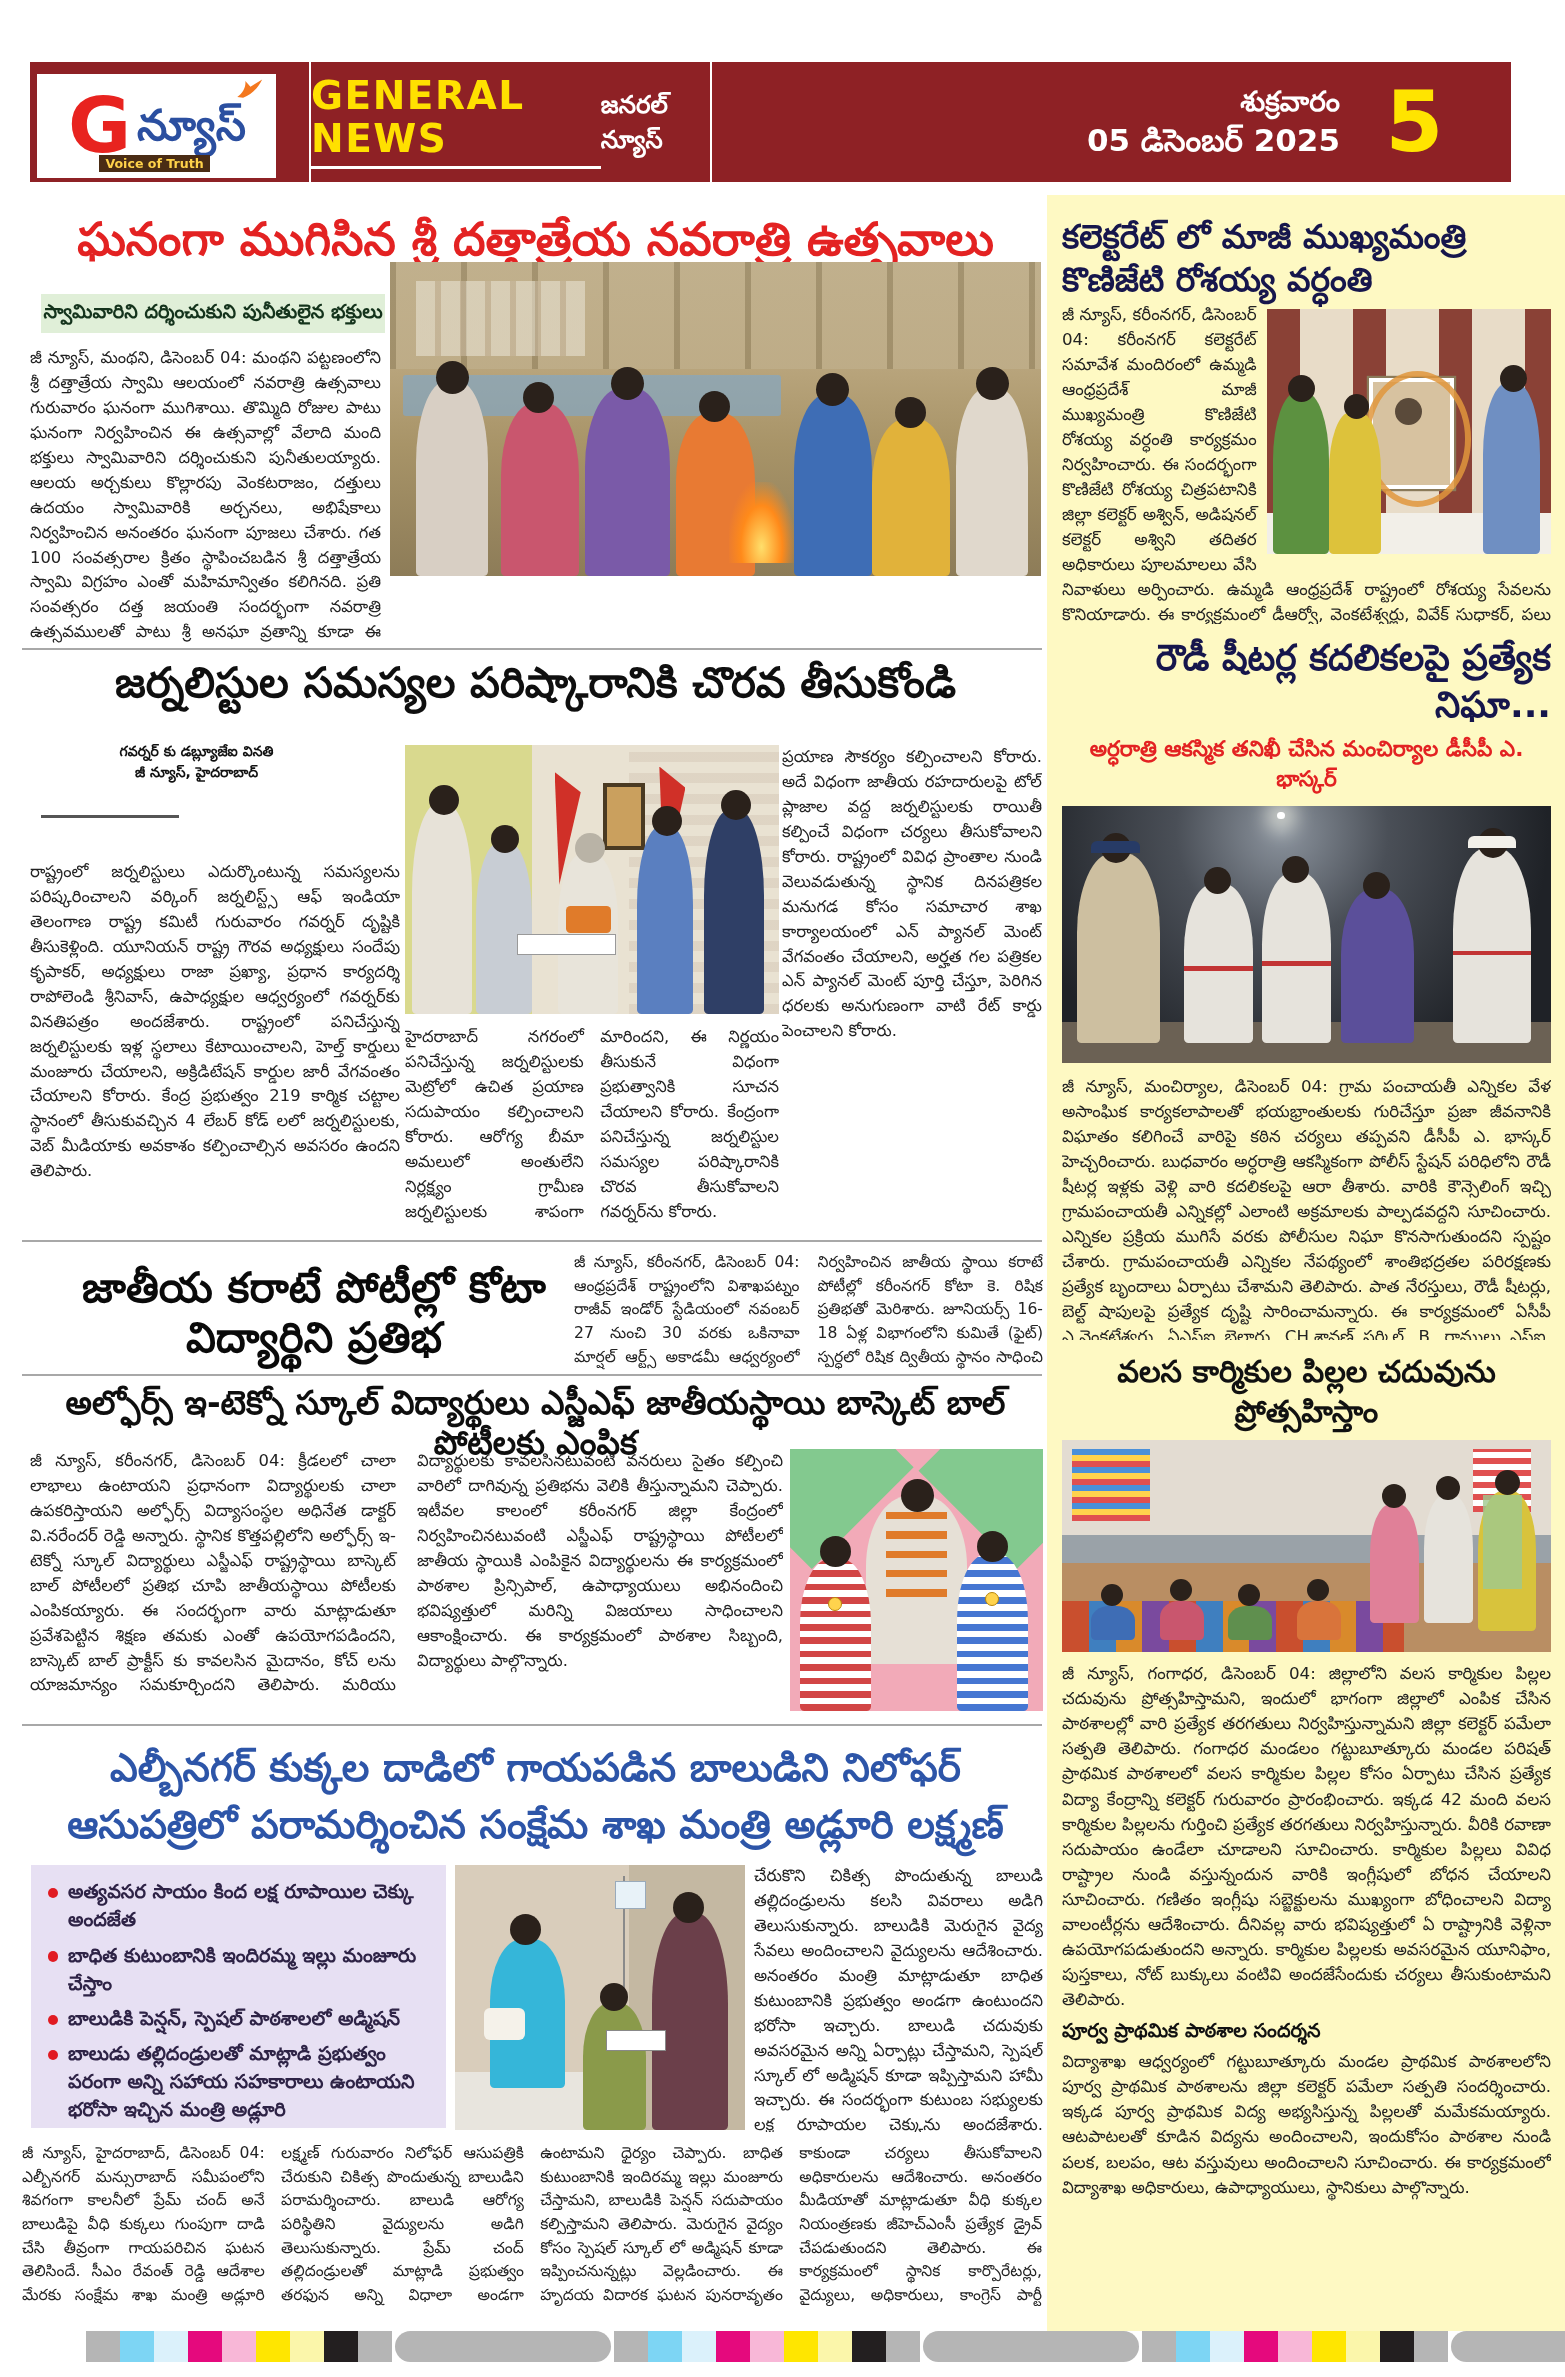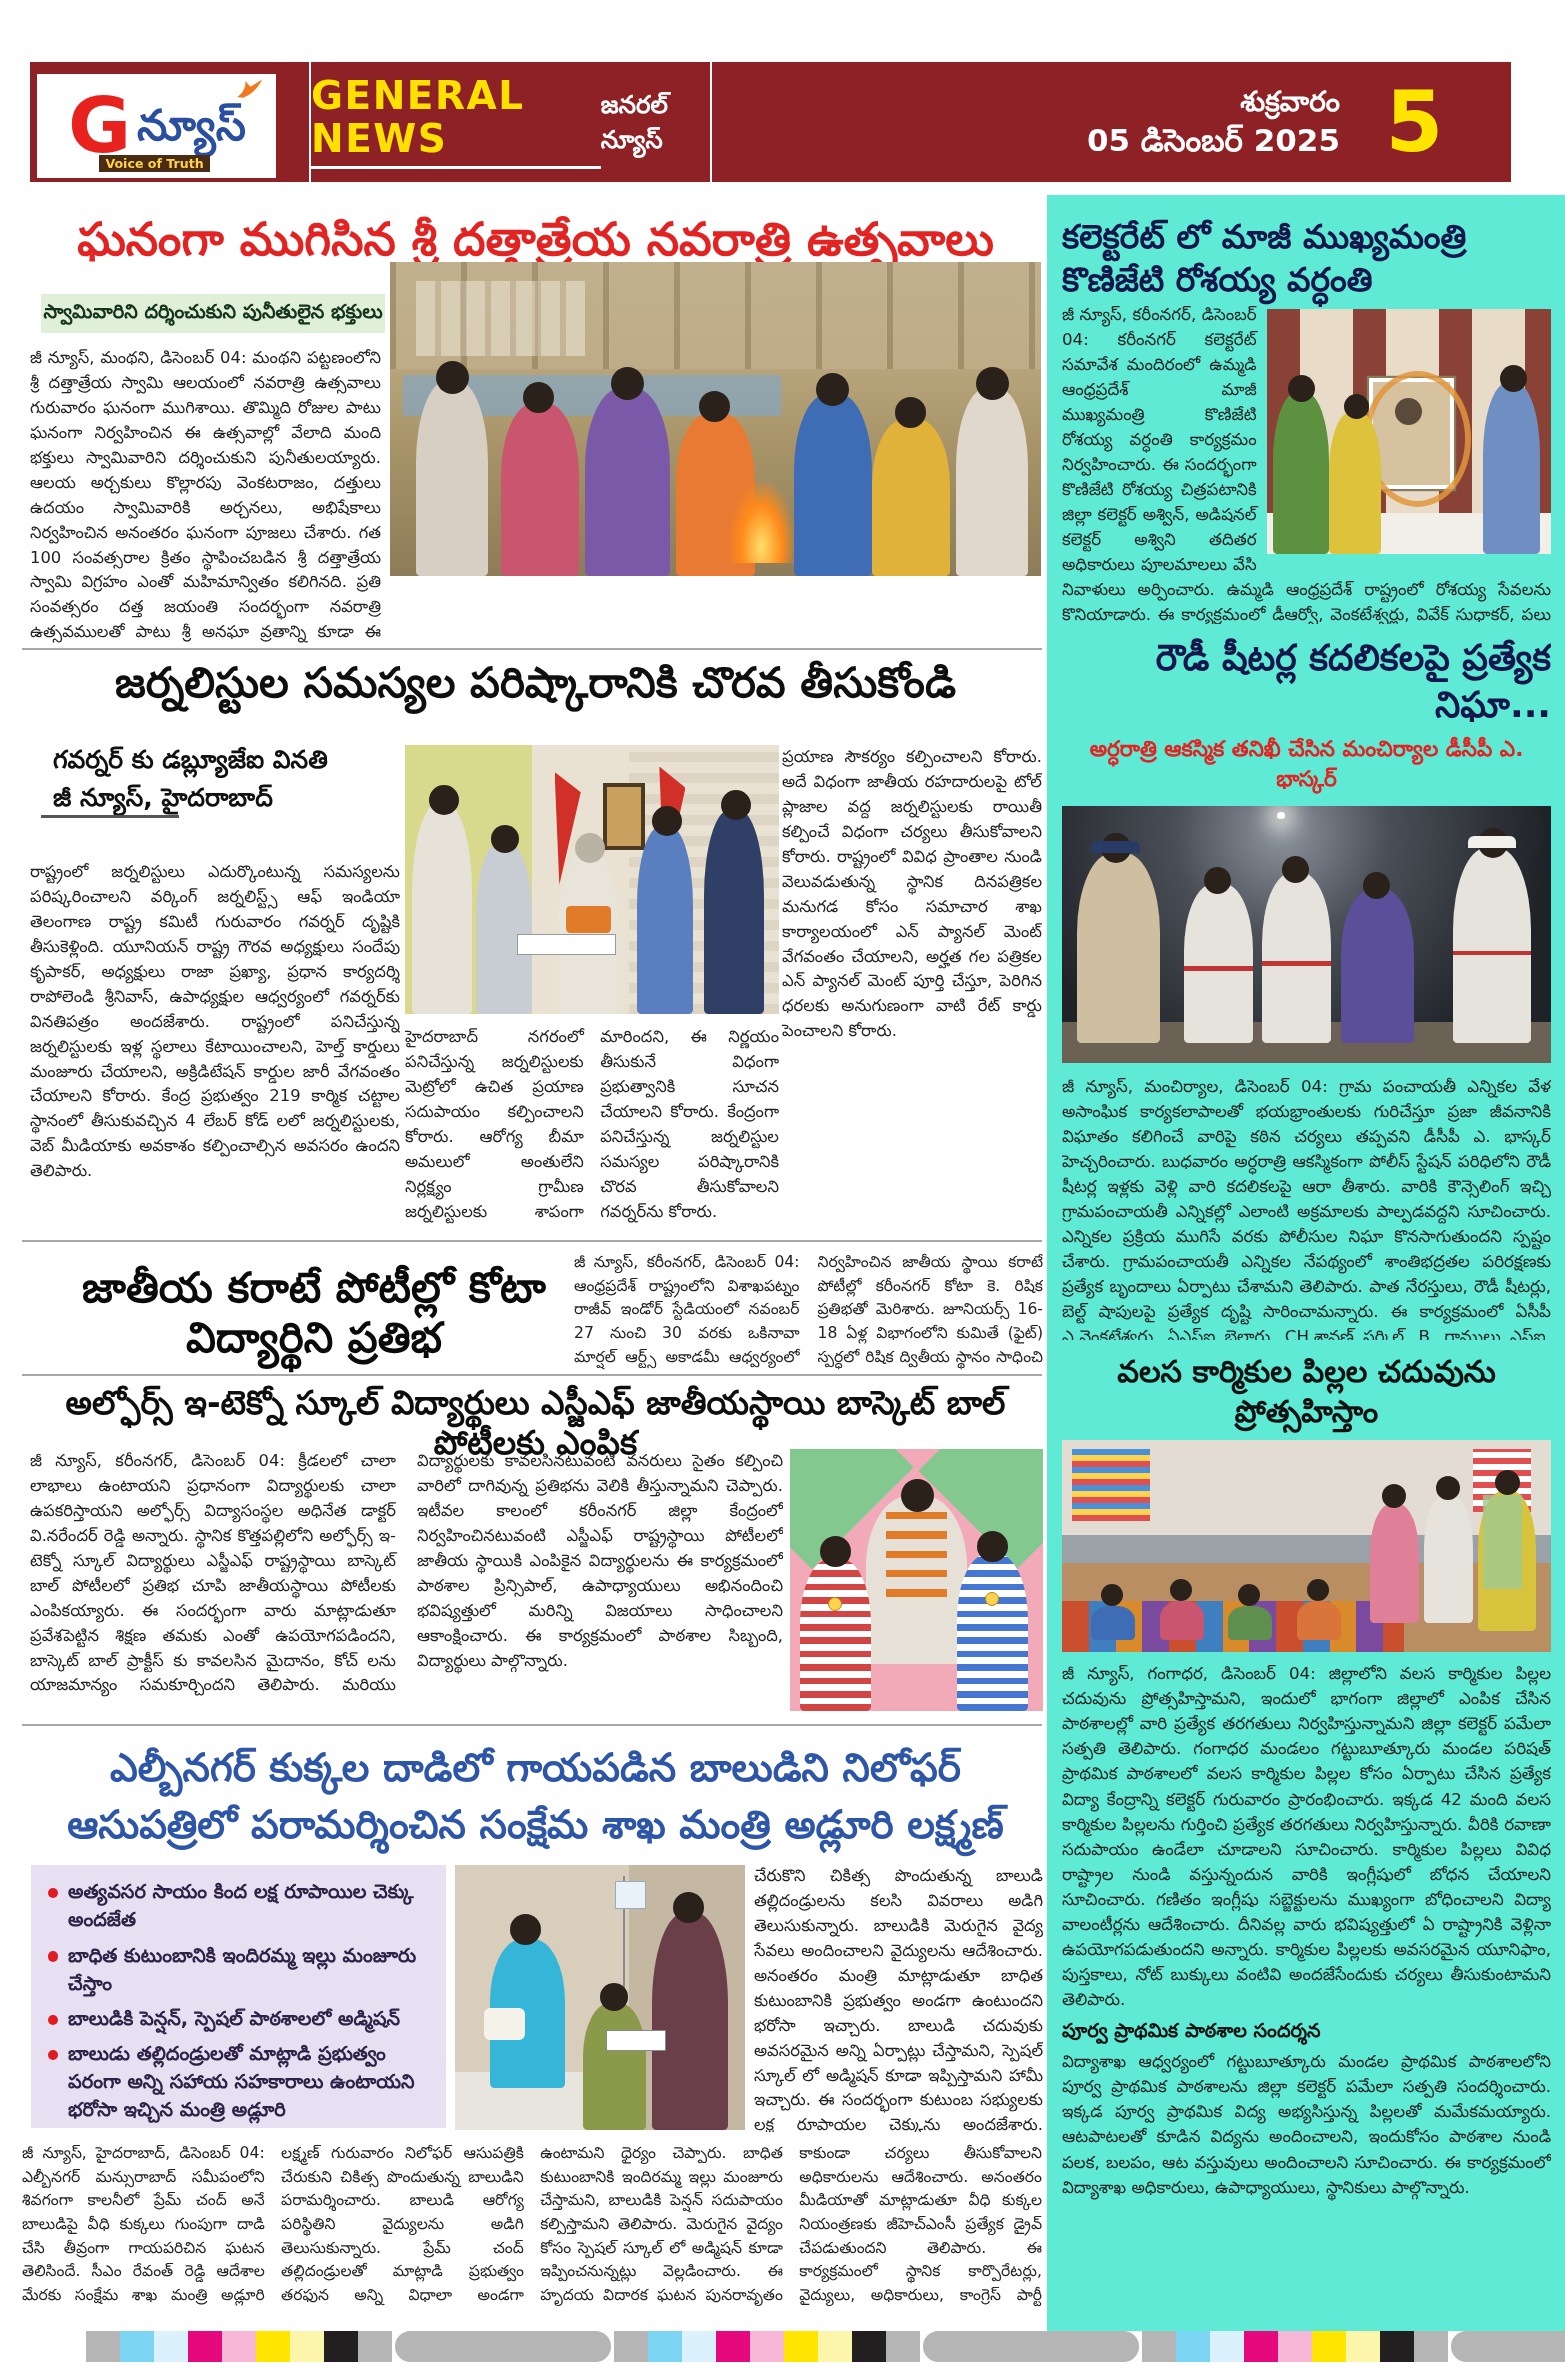--- a/index.html
+++ b/index.html
@@ -33,21 +33,21 @@
   .phead{position:absolute;border-radius:50%;background:#2a211b;}
 
   
   .hl-red{position:absolute;left:30px;top:214px;width:1011px;text-align:center;color:#e32222;font-size:46px;font-weight:800;line-height:1.1;}
   .green-box{position:absolute;left:41px;top:294px;width:344px;height:39px;background:#e0efd8;display:flex;align-items:center;justify-content:center;font-size:19.3px;font-weight:700;color:#14331c;}
   .a1-body{position:absolute;left:30px;top:346px;width:351px;height:303px;font-size:16.4px;}
   .a1-caption{position:absolute;left:390px;top:582px;width:651px;column-count:2;column-gap:19.3px;font-size:17px;font-weight:600;color:#111;line-height:1.45;text-align:justify;}
 
   
   .hl-black{position:absolute;left:30px;top:660px;width:1011px;text-align:center;color:#0f0f0f;font-size:42px;font-weight:800;line-height:1.1;}
-  .deck{position:absolute;left:53px;top:741px;width:327px;font-size:25px;font-weight:700;color:#111;line-height:1.5;}
+  .deck{position:absolute;left:33px;top:741px;width:327px;font-size:14px;font-weight:700;color:#111;line-height:1.5;text-align:center;}
   .deck-rule{position:absolute;left:41px;top:815px;width:138px;height:3px;background:#555;}
   .a2-left{position:absolute;left:30px;top:839px;width:370px;height:400px;margin-top:21px;}
   .a2-right{position:absolute;left:782px;top:745px;width:260px;height:492px;}
   .a2-bottom{position:absolute;left:405px;top:1025px;width:374px;height:214px;column-count:2;column-gap:16.4px;}
 
   
   .hl-karate{position:absolute;left:74px;top:1263px;width:480px;font-size:42px;font-weight:900;color:#0a0a0a;line-height:1.2;text-align:center;}
   .a3-body{position:absolute;left:574px;top:1251px;width:469px;height:120px;column-count:2;column-gap:18px;font-size:15.6px;}
 
   
@@ -57,21 +57,21 @@
   
   .hl-blue{position:absolute;left:30px;top:1740px;width:1011px;text-align:center;color:#2d55a8;font-size:39px;font-weight:800;line-height:1.45;}
   .purple-box{position:absolute;left:31px;top:1865px;width:415px;height:263px;background:#e7e0f3;padding:13.4px 15px;box-sizing:border-box;}
   .purple-box ul{margin:0;padding:0;list-style:none;}
   .purple-box li{position:relative;padding-left:22px;font-size:19.3px;font-weight:700;color:#2e2346;line-height:1.45;margin-bottom:7.4px;}
   .purple-box li::before{content:"";position:absolute;left:1.5px;top:9.7px;width:10.4px;height:10.4px;border-radius:50%;background:#e11b22;}
   .a5-side{position:absolute;left:754px;top:1864px;width:289px;height:268px;}
   .a5-bottom{position:absolute;left:22px;top:2142px;width:1020px;height:189px;column-count:4;column-gap:16.4px;font-size:15.6px;}
 
   
-  .sidebar{position:absolute;left:1047px;top:195px;width:518px;height:2136px;background:#5eead4;}
+  .sidebar{position:absolute;left:1047px;top:195px;width:518px;height:2136px;background:#fef9c3;}
   .sb-art{position:absolute;left:15px;width:489px;overflow:hidden;}
   .sb-hl{color:#16164c;font-weight:800;line-height:1.3;}
   .sb-body{font-size:16.7px;line-height:1.5;text-align:justify;color:#222;}
   .sb1{top:21px;height:408px;}
   .sb1 .sb-hl{font-size:33px;}
   .sb2{top:440px;height:705px;}
   .sb2 .sb-hl{font-size:36px;text-align:right;}
   .sb2 .red-sub{color:#e32222;font-size:21.6px;font-weight:700;text-align:center;margin-top:7.4px;}
   .sb3{top:1157px;height:967px;}
   .sb3 .sb-hl{font-size:30.5px;text-align:center;color:#111;}

